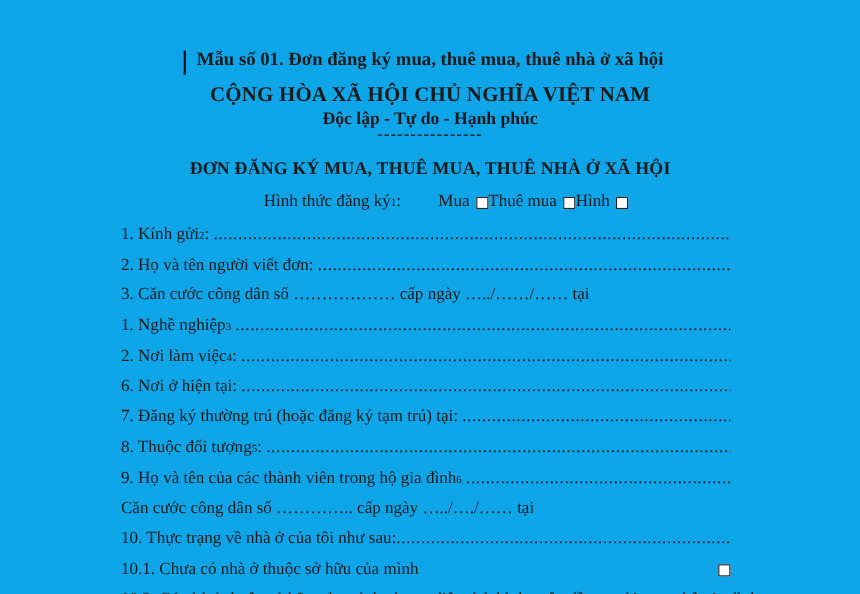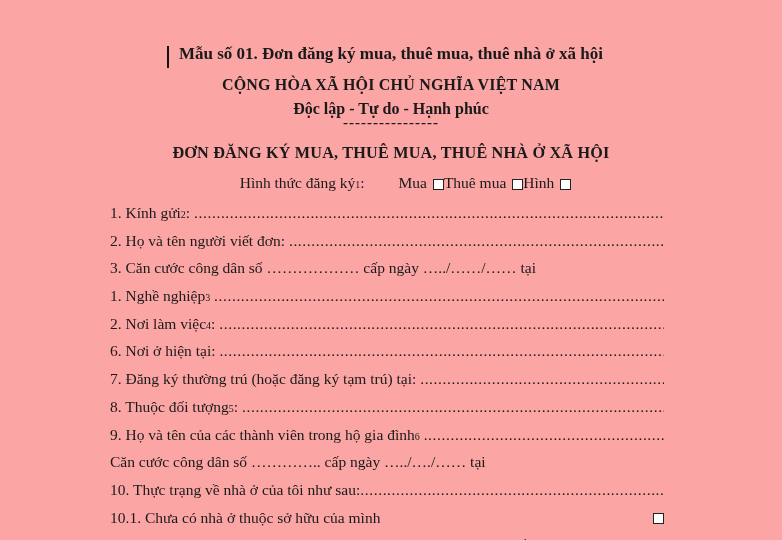--- a/index.html
+++ b/index.html
@@ -1,24 +1,24 @@
 <!DOCTYPE html>
 <html><head>
 <meta charset="utf-8">
 <style>
   html,body{margin:0;padding:0;}
   body{
     width:782px;height:540px;background:#ffffff;
     font-family:"Liberation Serif","DejaVu Serif",serif;
     color:#1a1a1a;
   }
-  .page{position:relative;width:782px;height:540px;background:#fca5a5;overflow:hidden;}
+  .page{position:relative;width:782px;height:540px;background:#0ea5e9;overflow:hidden;}
   .center{position:absolute;left:0;right:0;text-align:center;white-space:nowrap;}
   .form-label{top:44px;font-size:17px;font-weight:bold;}
-  .national{top:76px;font-size:16px;font-weight:bold;letter-spacing:0.2px;}
+  .national{top:76px;font-size:19px;font-weight:bold;letter-spacing:0.2px;}
   .motto{top:100px;font-size:16px;font-weight:bold;}
   .divider{top:114px;font-size:15px;font-weight:bold;letter-spacing:1px;}
   .doc-title{top:144px;font-size:16.2px;font-weight:bold;letter-spacing:0.2px;}
   .regline{
     position:absolute;top:172px;left:0;right:0;
     display:flex;justify-content:center;align-items:baseline;
     font-size:15.5px;height:22px;line-height:22px;white-space:pre;padding-left:29px;
   }
   .opt{display:inline-flex;align-items:baseline;}
   .opt:nth-of-type(1){margin-left:8px;}

